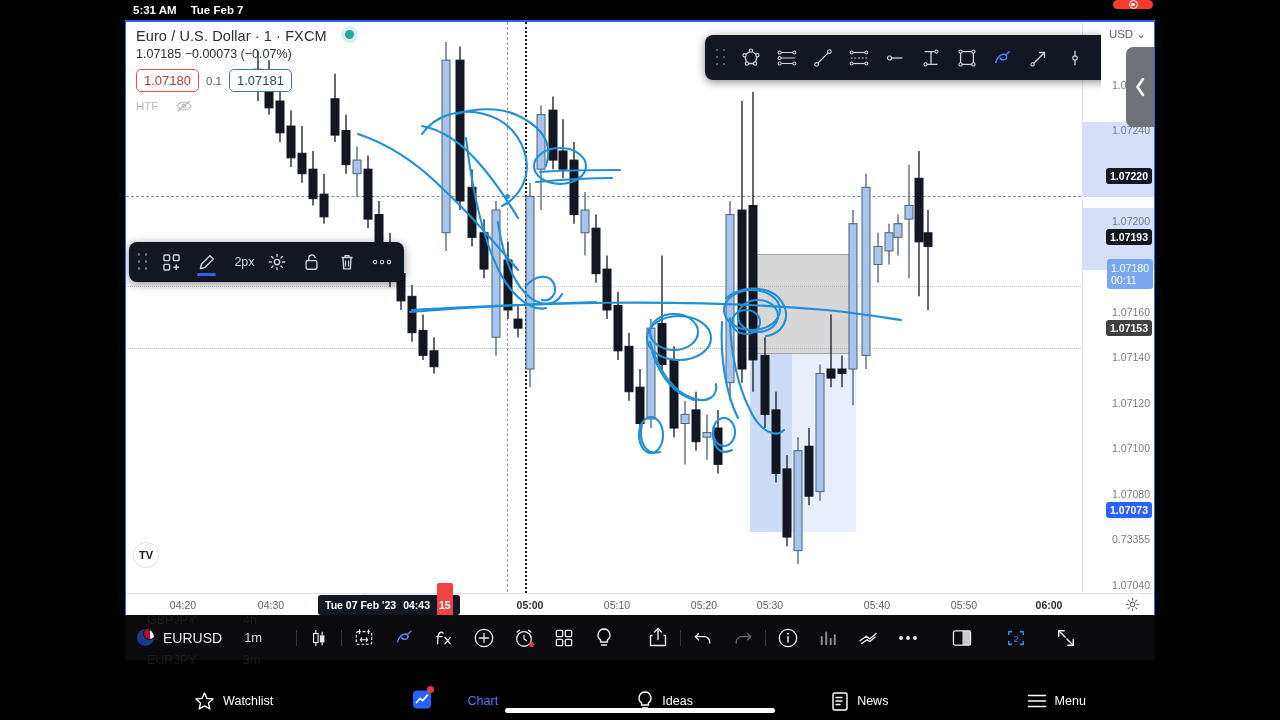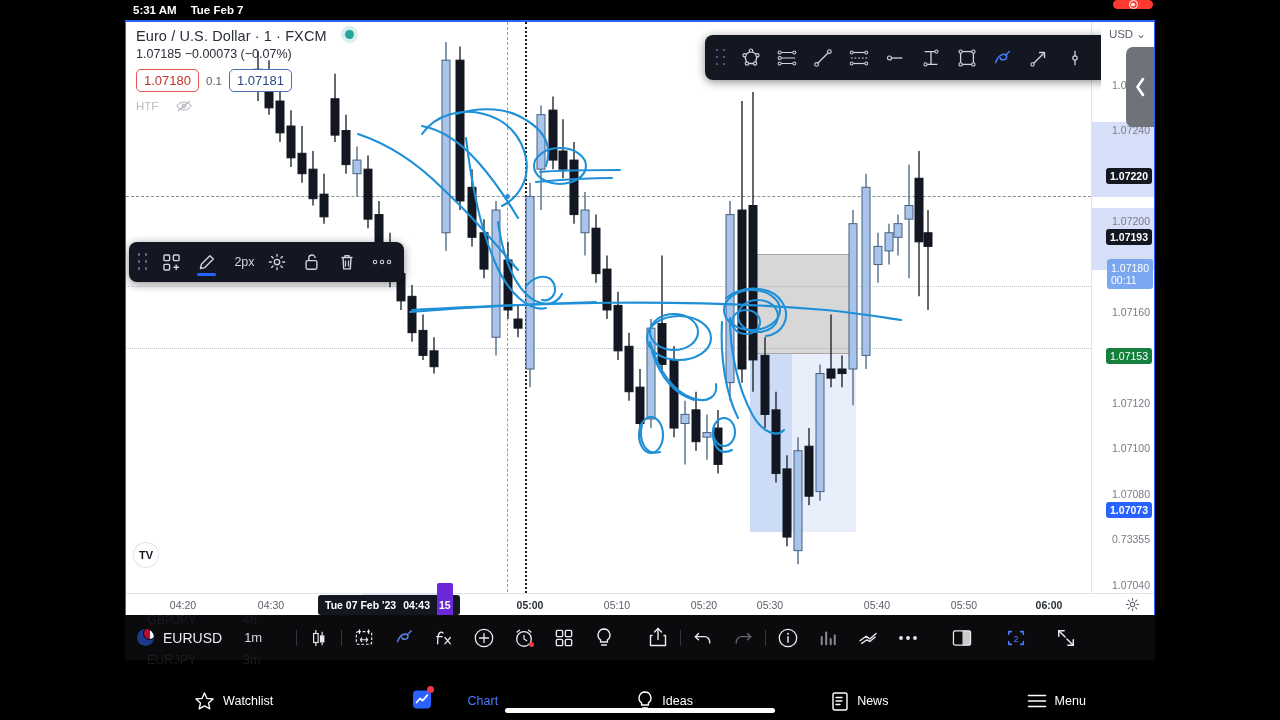--- a/index.html
+++ b/index.html
@@ -65,43 +65,43 @@
   .tb-btn svg { display:block; }
   .grip { width:16px; height:24px; display:grid; grid-template-columns:repeat(2,4px); grid-template-rows:repeat(3,4px);
           gap:3px; align-content:center; justify-content:center; margin-right:2px; }
   .grip i { width:2.6px; height:2.6px; border-radius:50%; background:#6a6f80; display:block; }
   .tb-lbl { color:#d1d4dc; font-size:12.5px; }
   .px-btn { display:flex; align-items:center; gap:6px; padding:0 7px; height:33px; }
   .px-line { width:17px; height:2px; background:#d1d4dc; display:block; }
   .pen-active:after { content:''; position:absolute; bottom:3px; left:7px; right:7px; height:3px; border-radius:2px; background:#2962ff; }
 
   
-  .pscale { position:absolute; right:0; top:0; width:63px; height:575px; background:#fff;
+  .pscale { position:absolute; right:0; top:0; width:72px; height:575px; background:#fff;
             border-left:1px solid #e0e3eb; font-size:10.5px; color:#787b86; }
   .pscale .tick { position:absolute; right:4px; white-space:nowrap; transform:translateY(-50%); }
   .pscale .band { position:absolute; left:0; right:0; background:rgba(180,196,240,.55); }
   .pl { position:absolute; right:2px; transform:translateY(-50%); white-space:nowrap;
         border-radius:3px; padding:2px 4px; font-size:10.5px; }
   .pl-dark { background:#131722; color:#fff; font-weight:bold; }
-  .pl-gray { background:#15803d; color:#fff; font-weight:normal;margin-top:28px; }
+  .pl-gray { background:#404040; color:#fff; font-weight:bold; }
   .pl-blue { background:#2962ff; color:#fff; font-weight:bold; }
   .pl-cur  { background:#7aa7f0; color:#fff; text-align:left; line-height:1.15; }
   .usd { position:absolute; right:8px; top:5px; font-size:11.5px; color:#5d606b; }
   .collapse { position:absolute; right:0; top:25px; width:28px; height:80px; background:#6f7279;
               border-radius:7px 0 0 7px; display:flex; align-items:center; justify-content:center; }
 
   
   .tscale { position:absolute; left:0; bottom:0; width:1030px; height:22px; background:#fff;
             border-top:1px solid #e0e3eb; font-size:10.5px; color:#5d606b; }
   .tscale .t { position:absolute; top:5px; transform:translateX(-50%); }
   .tscale .t.bold { font-weight:bold; color:#2a2e39; }
   .tscale .sel { position:absolute; top:0; bottom:0; background:#dfe6f8; }
   .tscale .now { position:absolute; top:1px; height:20px; background:#131722; color:#fff;
                  border-radius:3px; display:flex; align-items:center; gap:7px; padding:0 7px; font-weight:bold; font-size:10.5px; }
-  .tscale .now .secs { background:#6d28d9; padding:16px 2px; border-radius:2px; }
+  .tscale .now .secs { background:#ef4444; padding:16px 2px; border-radius:2px; }
   .tgear { position:absolute; right:16px; top:3px; }
 
   
   .tvlogo { position:absolute; left:8px; bottom:30px; width:24px; height:24px; border-radius:50%;
             background:#fff; display:flex; align-items:center; justify-content:center;
             box-shadow:0 0 0 1px #e0e3eb; font-weight:bold; font-size:11px; color:#131722; }
 
   
   .symbar { position:absolute; left:0; top:595px; width:1030px; height:45px; background:#0b0b0d;
             display:flex; align-items:center; color:#eaecef; }

